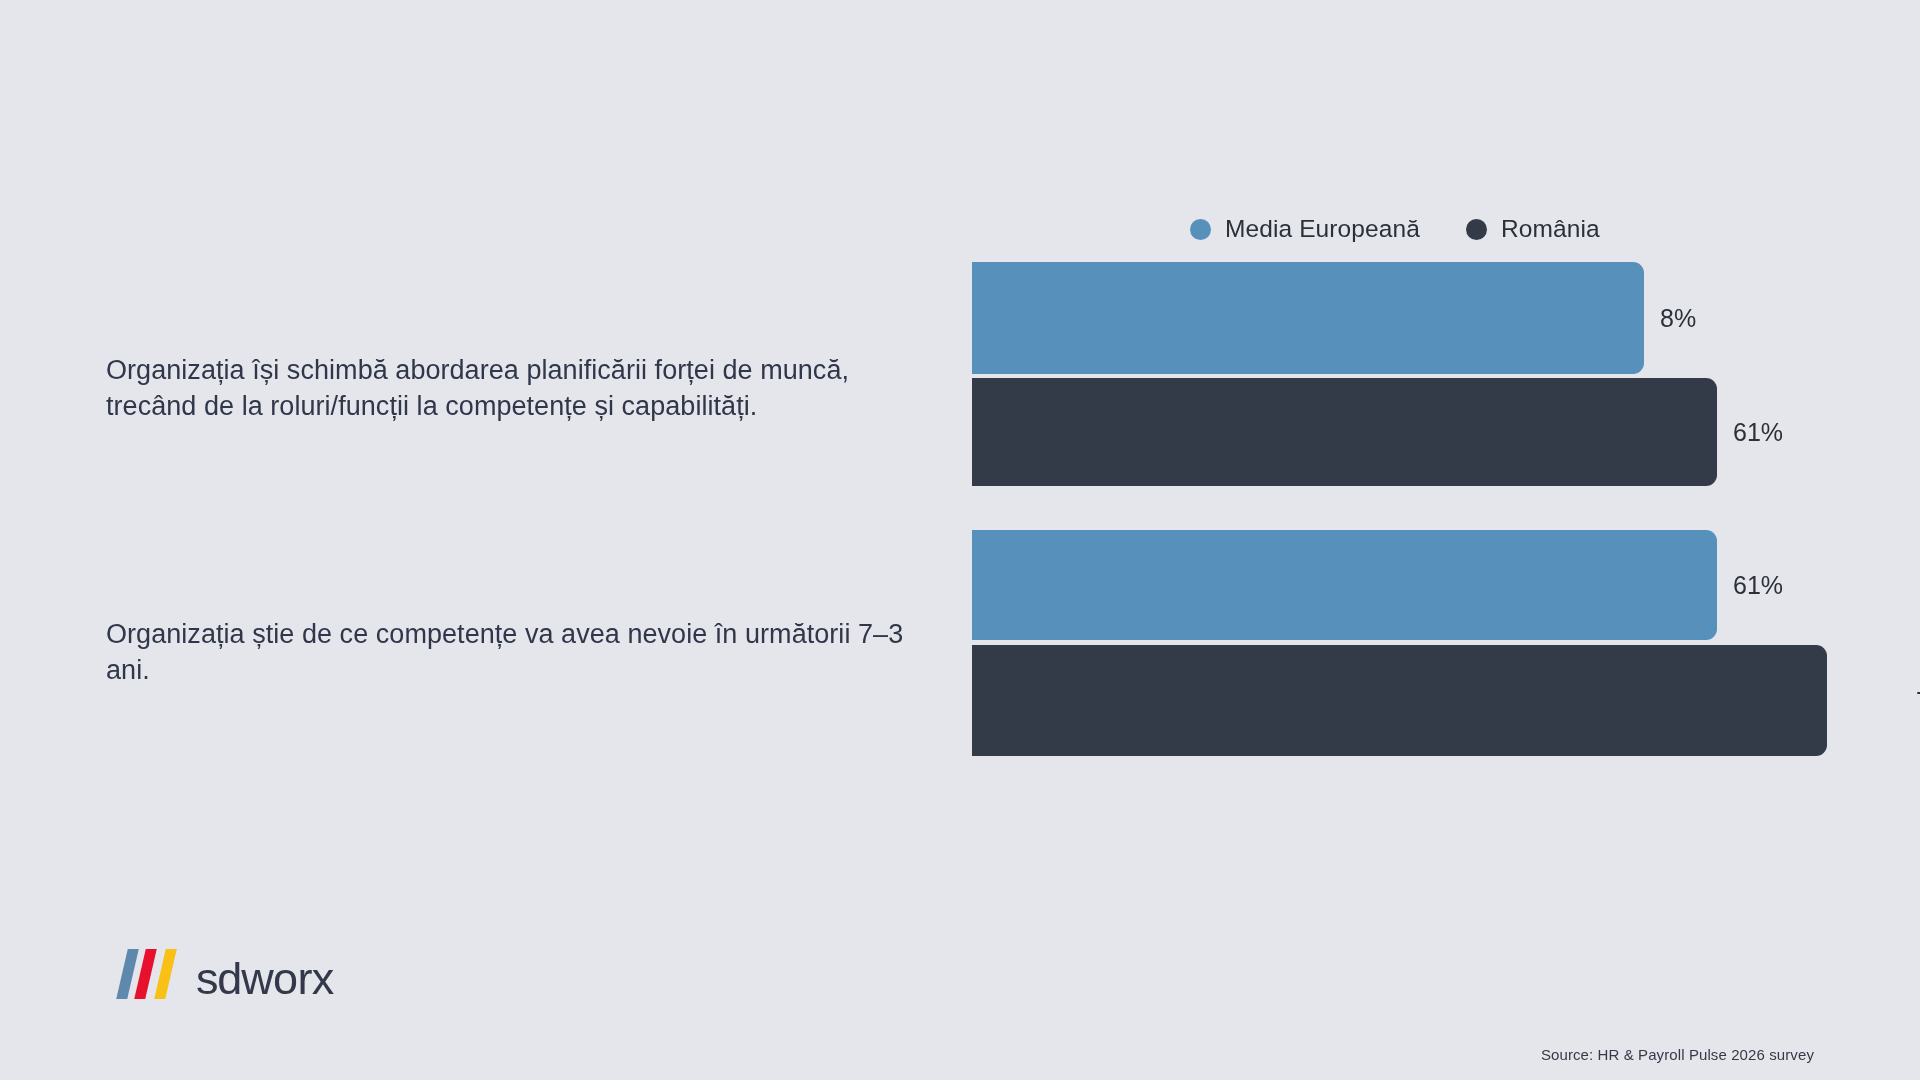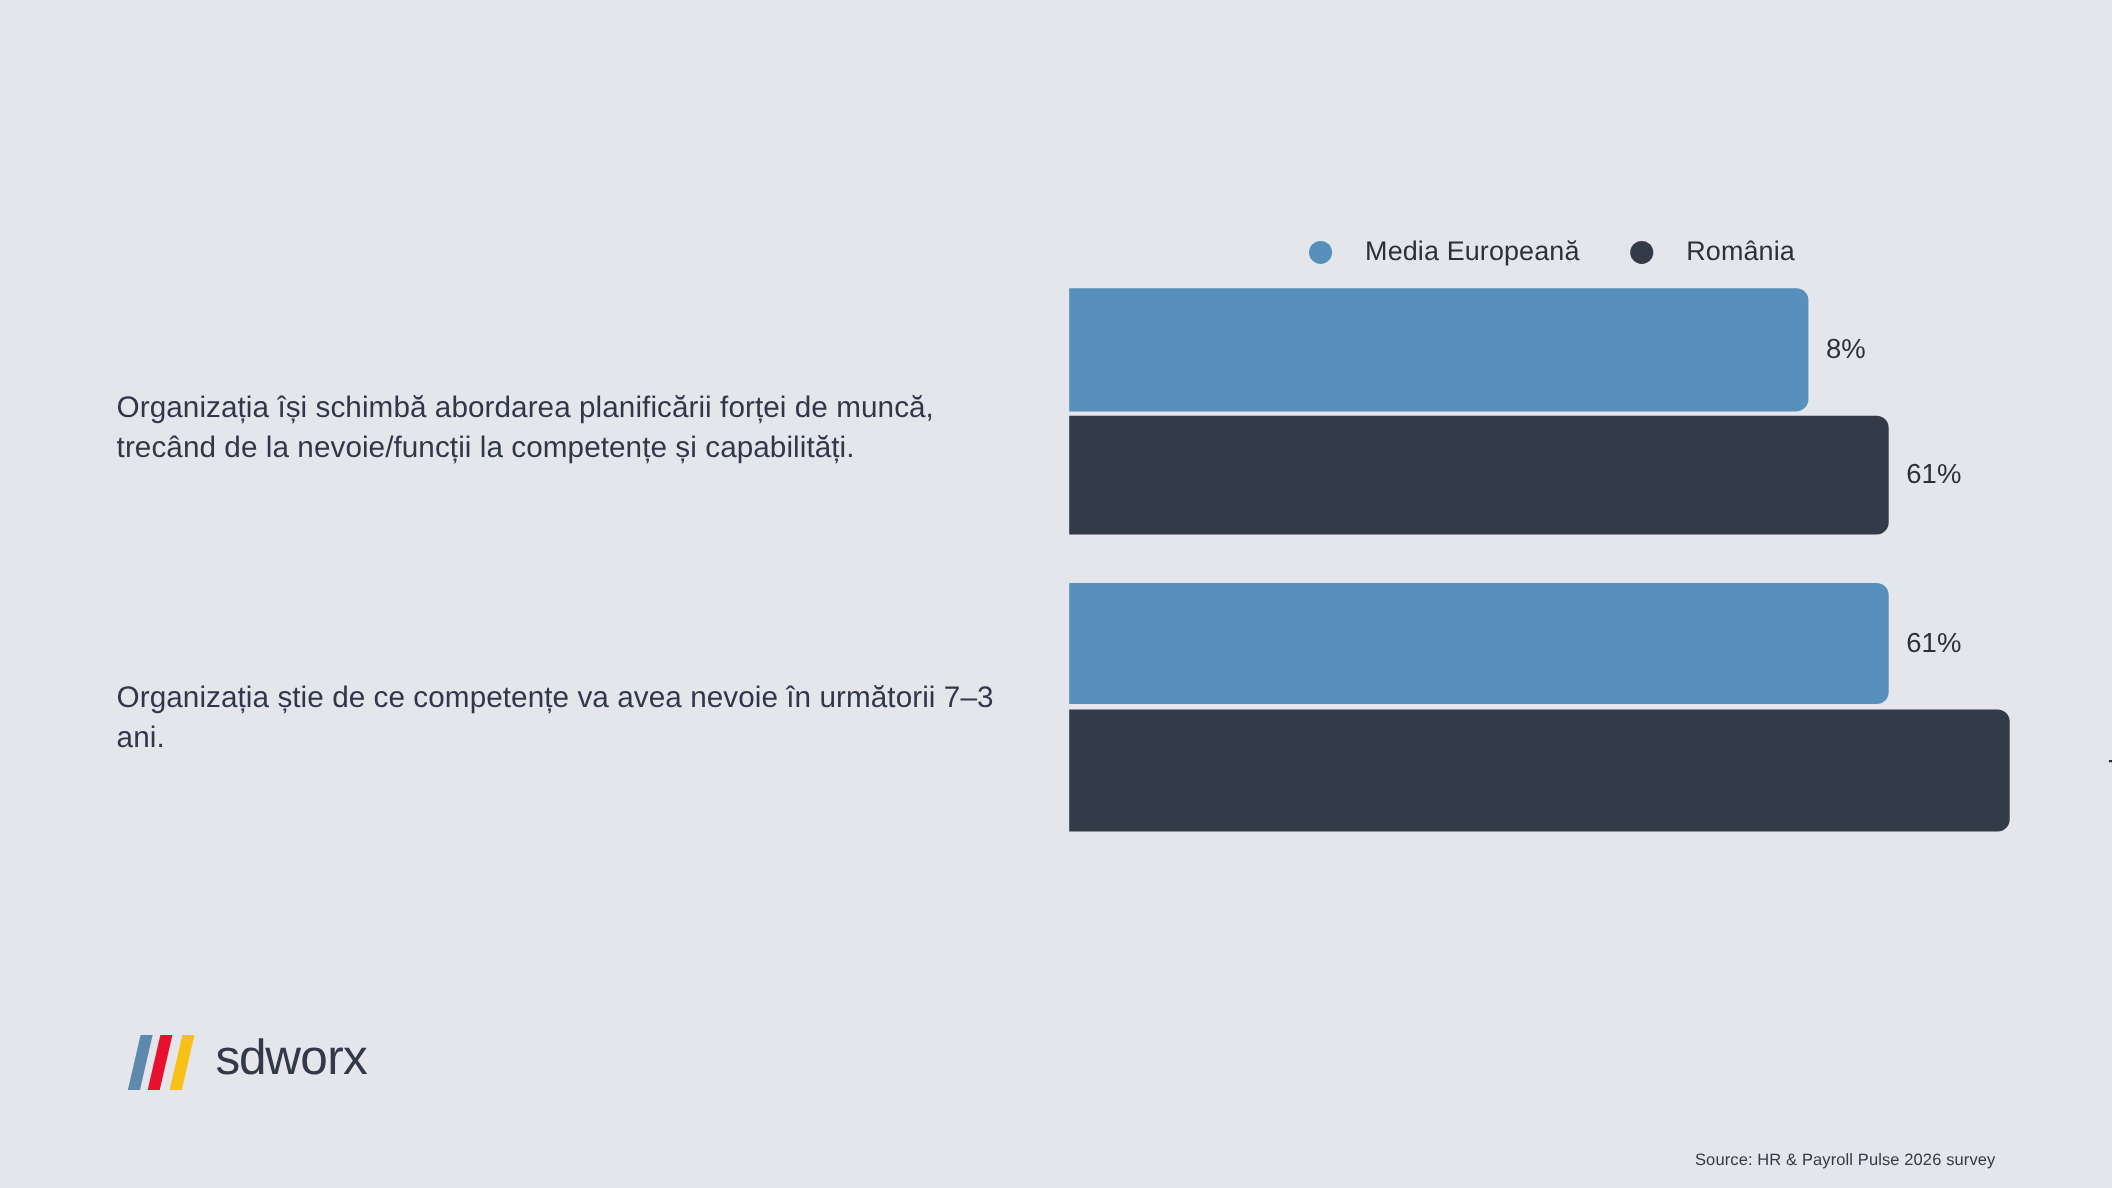--- a/index.html
+++ b/index.html
@@ -28,21 +28,21 @@
     left: 1190px;
     top: 200px;
     display: flex;
     align-items: center;
     gap: 46px;
     height: 30px;
   }
   .legend-item {
     display: flex;
     align-items: center;
-    gap: 30px;
+    gap: 14px;
     margin-top: 28px;
   }
   .legend-dot {
     width: 21px;
     height: 21px;
     border-radius: 50%;
     display: block;
     flex: 0 0 auto;
   }
   .legend-label {
@@ -86,21 +86,21 @@
     white-space: nowrap;
     transform: translateY(-50%);
   }
 
   
   .logo {
     position: absolute;
     left: 120px;
     top: 935px;
     display: flex;
-    align-items: flex-start;
+    align-items: flex-end;
     height: 70px;
   }
   .logo-marks {
     position: relative;
     width: 62px;
     height: 62px;
     flex: 0 0 auto;
   }
   .logo-marks span {
     position: absolute;
@@ -143,21 +143,21 @@
     <div class="legend-item">
       <span class="legend-dot" id="legend-dot-0" style="background: rgb(86, 144, 187);"></span>
       <span class="legend-label">Media Europeană</span>
     </div>
     <div class="legend-item">
       <span class="legend-dot" id="legend-dot-1" style="background: rgb(51, 58, 72);"></span>
       <span class="legend-label">România</span>
     </div>
   </div>
 
-  <div class="cat-label" id="cat-label-0">Organizația își schimbă abordarea planificării forței de muncă, trecând de la nevoie/funcții la competențe și capabilități.</div>
+  <div class="cat-label" id="cat-label-0">Organizația își schimbă abordarea planificării forței de muncă, trecând de la roluri/funcții la competențe și capabilități.</div>
   <div class="cat-label" id="cat-label-1">Organizația știe de ce competențe va avea nevoie în următorii 7–3 ani.</div>
 
   <div class="bar bar-blue" id="bar-0-0" style="width: 672px; background: rgb(86, 144, 187);"></div>
   <div class="bar-value" id="val-0-0" style="left: 1660px; top: 318px;">8%</div>
 
   <div class="bar bar-dark" id="bar-0-1" style="width: 745px; background: rgb(51, 58, 72);"></div>
   <div class="bar-value" id="val-0-1" style="left: 1733px; top: 432px;">61%</div>
 
   <div class="bar bar-blue" id="bar-1-0" style="width: 745px; background: rgb(86, 144, 187);"></div>
   <div class="bar-value" id="val-1-0" style="left: 1733px; top: 585px;">61%</div>

